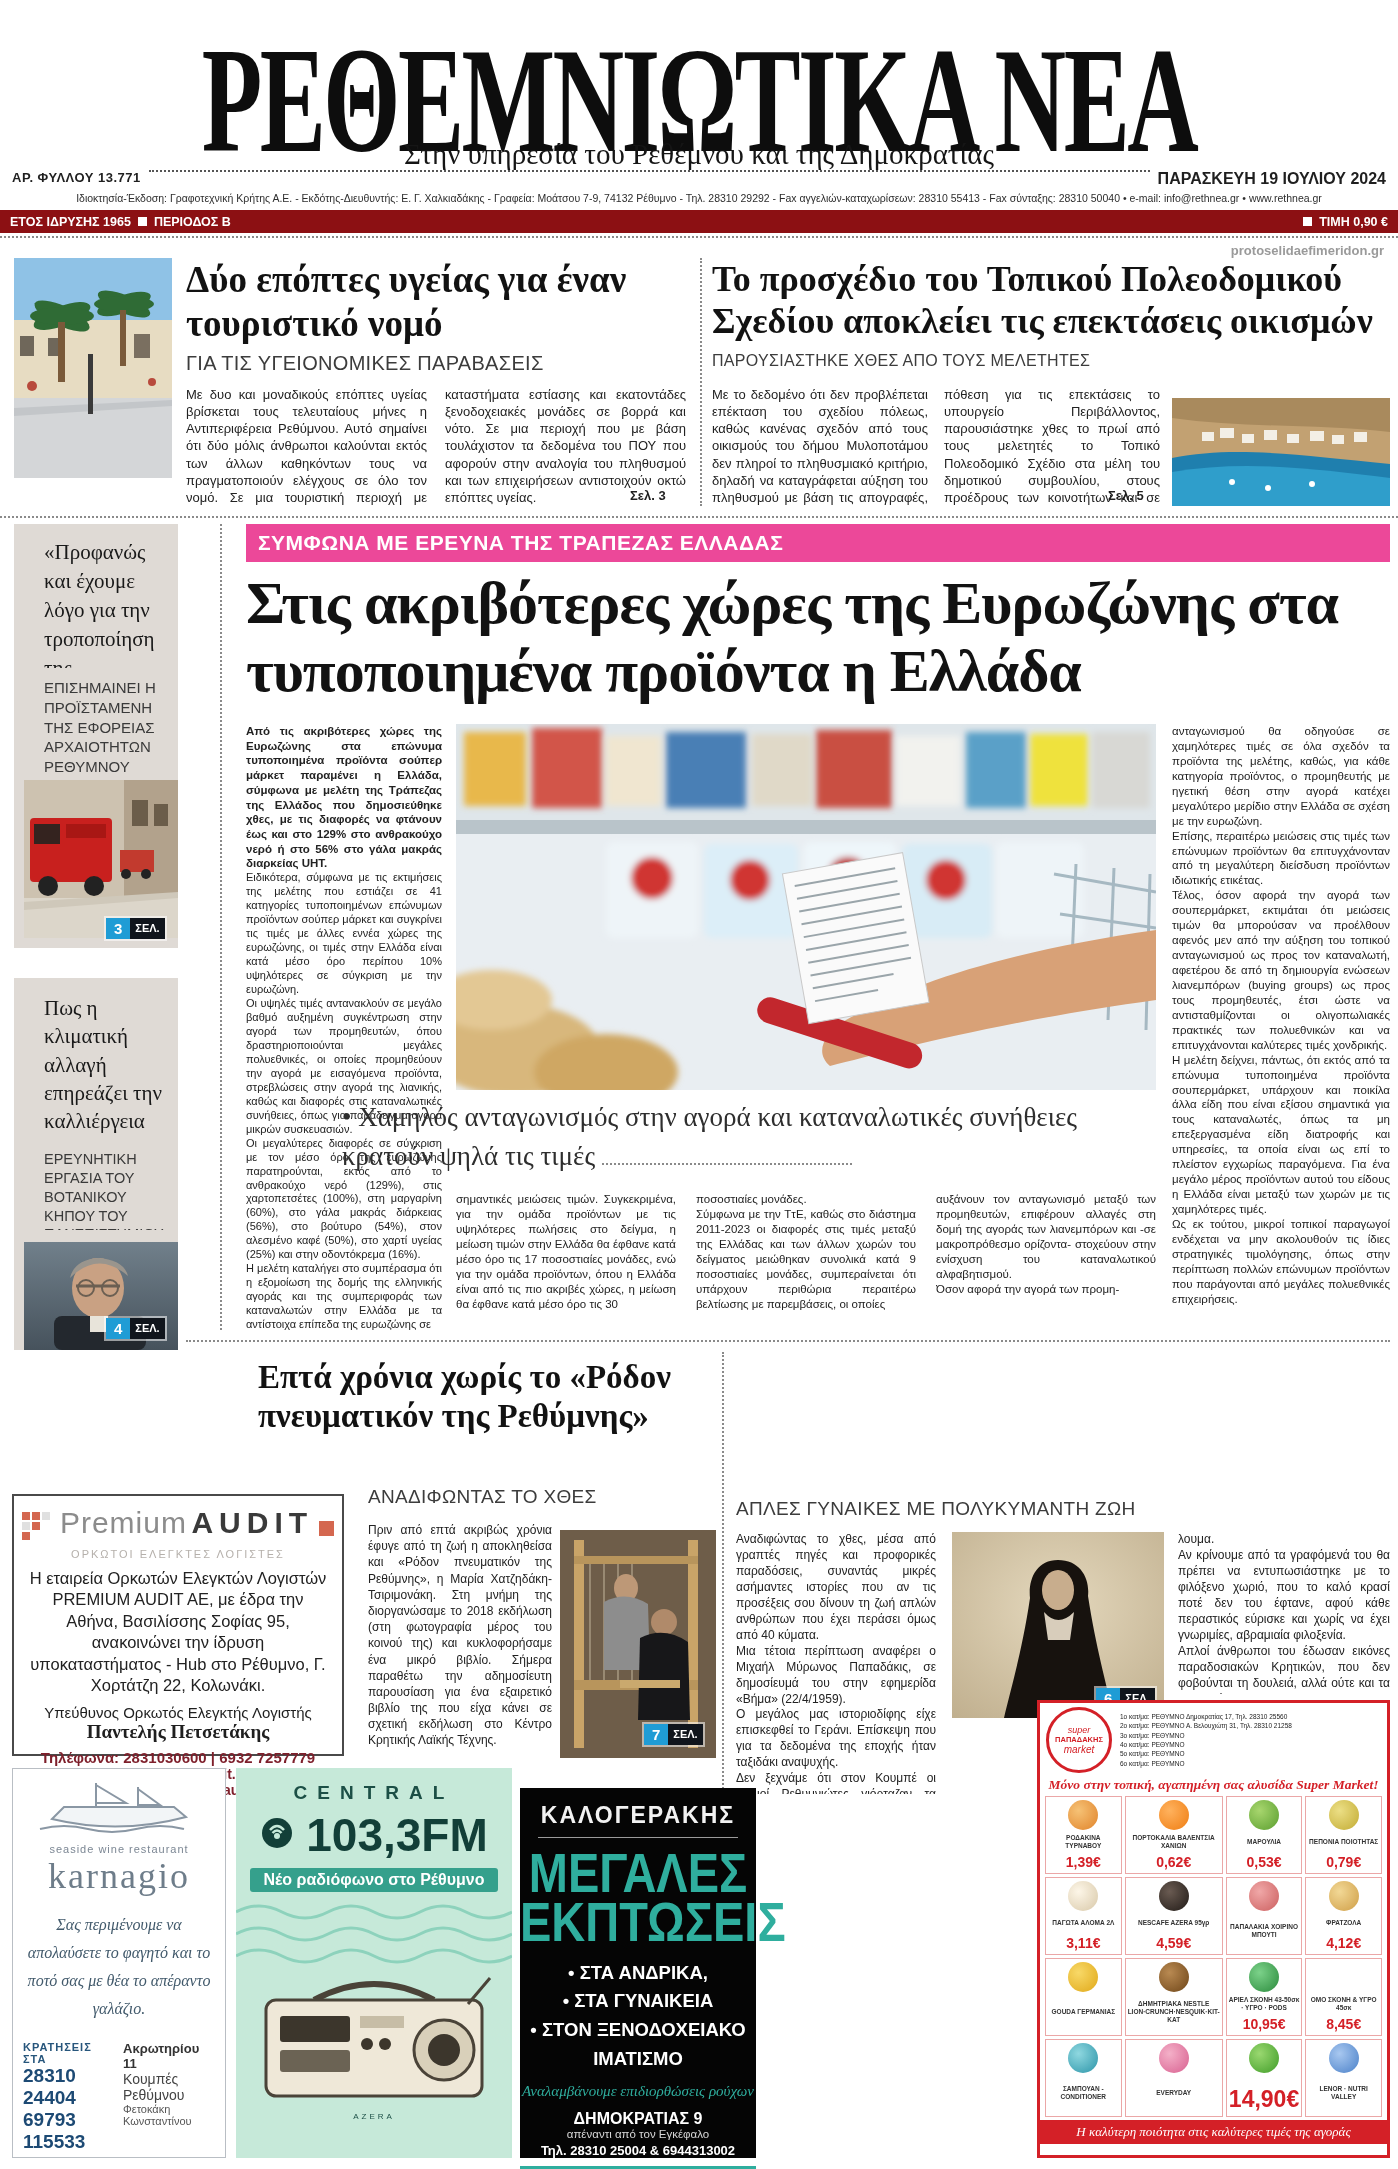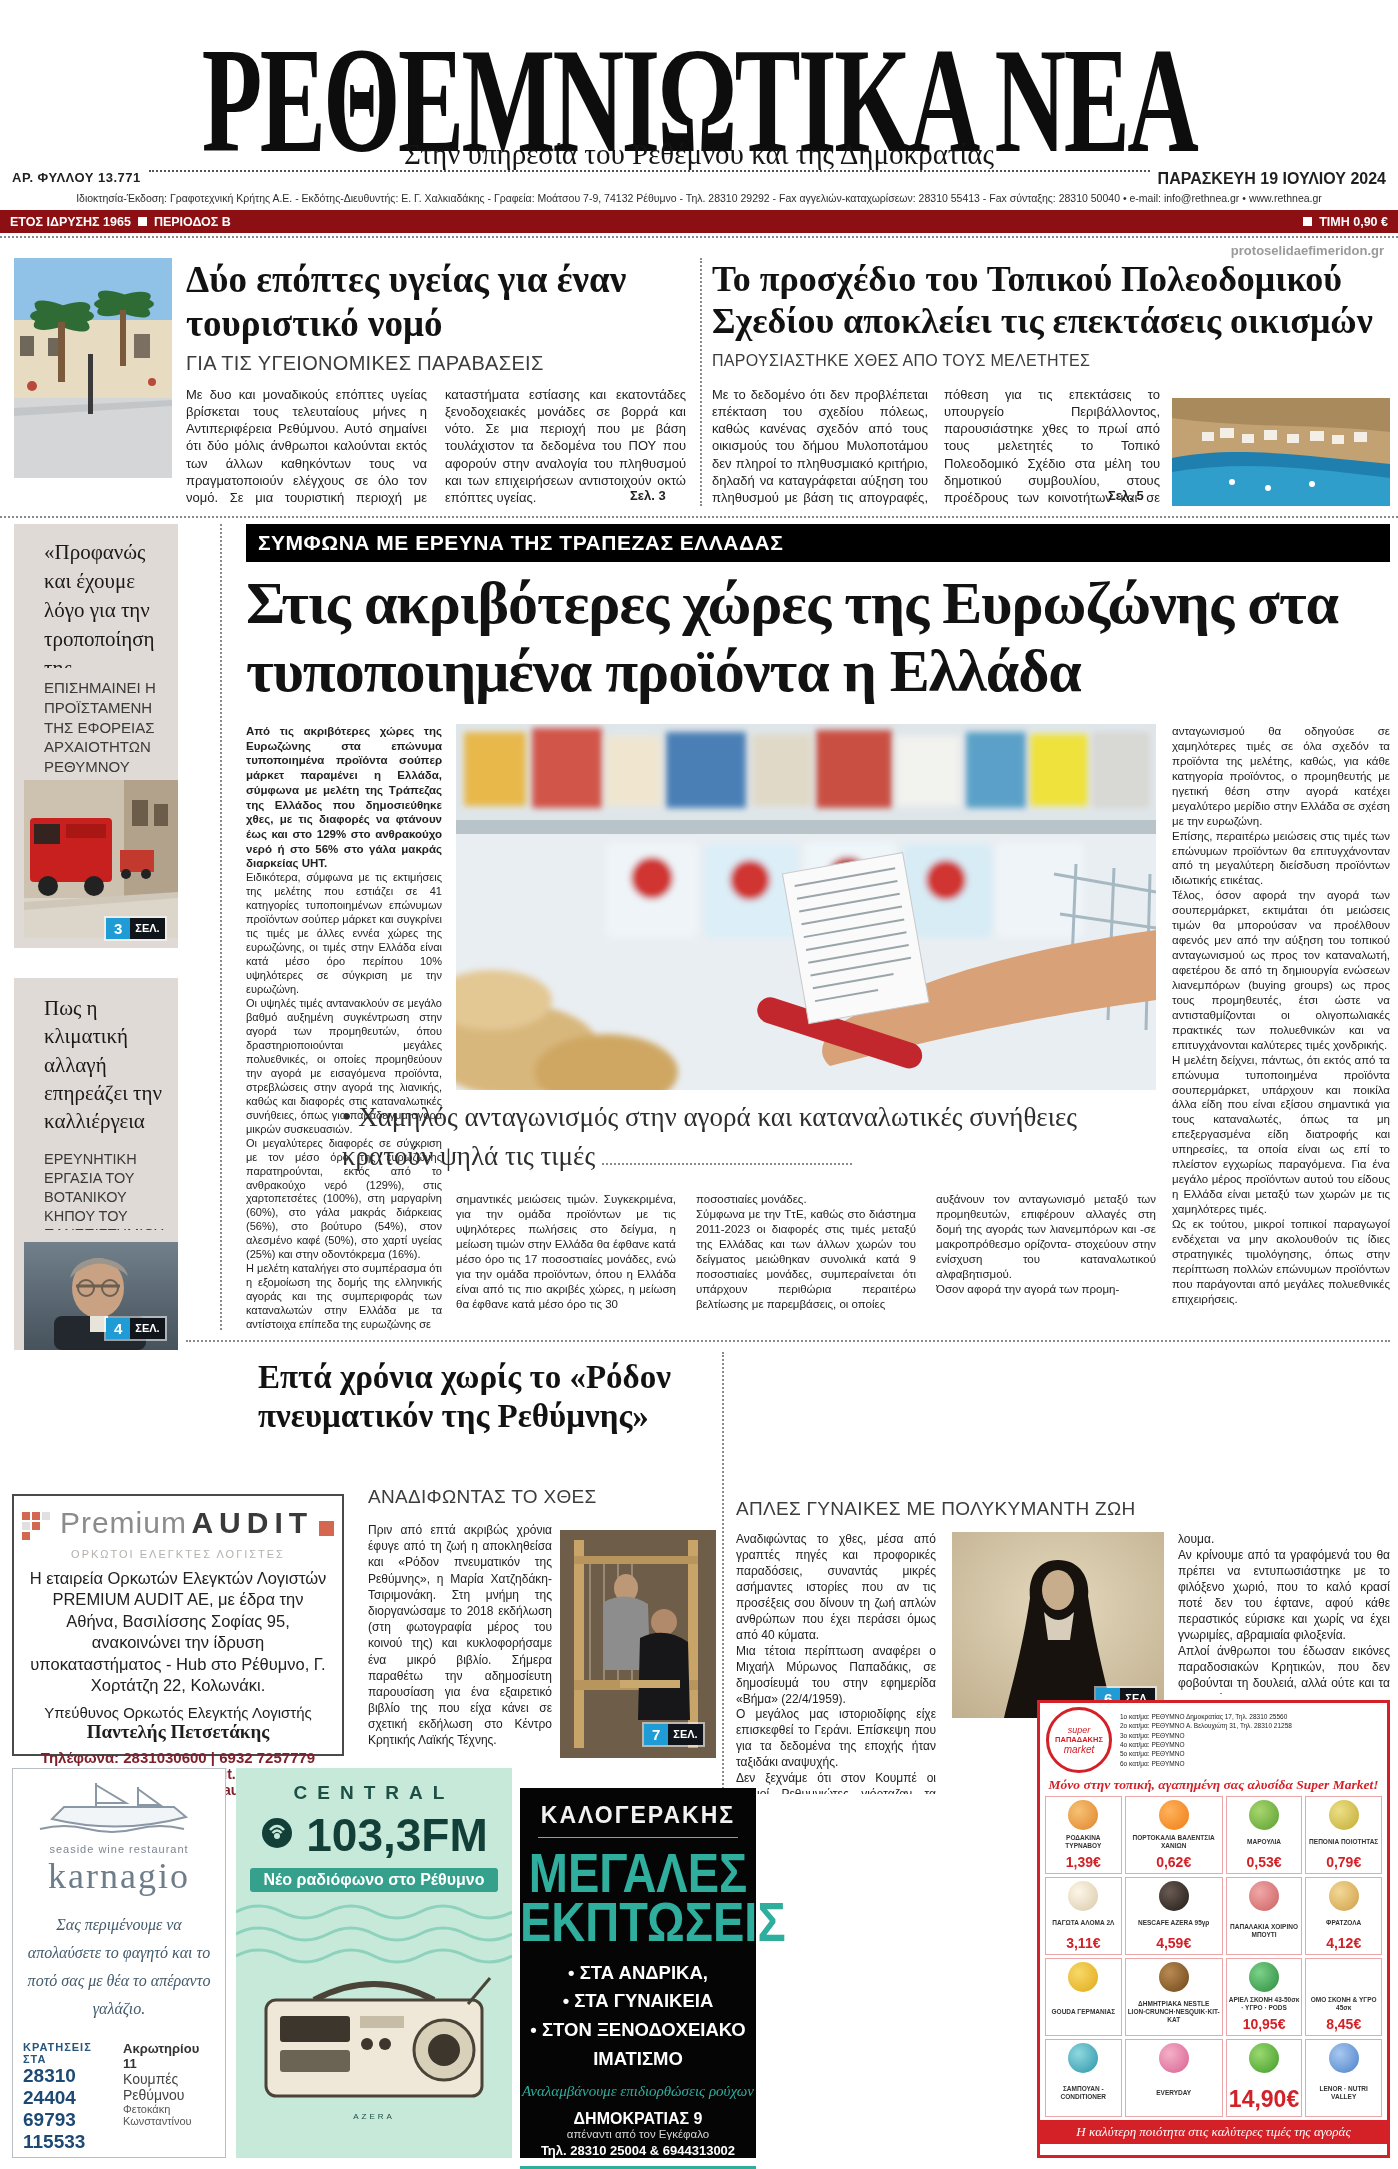--- a/index.html
+++ b/index.html
@@ -31,21 +31,21 @@
   .pub-line{left:12px;top:192px;width:1374px;font-size:10.5px;color:#2d2d2d;text-align:center;white-space:nowrap;}
   .maroon-bar{left:0;top:210px;width:1398px;height:23px;background:#8c1013;color:#fff;
       display:flex;align-items:center;font-size:12.5px;font-weight:bold;padding:0 10px;box-sizing:border-box;}
   .sq{display:inline-block;width:9px;height:9px;background:#fff;margin:0 7px;}
   .watermark{right:14px;top:243px;font-size:13px;font-weight:bold;color:#9a9a9a;}
   
   .badge{position:absolute;display:flex;font-weight:bold;box-shadow:0 0 0 2px rgba(255,255,255,.55);}
   .badge-num{background:#1f9cd5;color:#fff;padding:2px 8px;font-size:15px;}
   .badge-sel{background:#10151c;color:#fff;padding:4px 5px 2px;font-size:11px;}
   
-  .banner{background:#000000;color:#fff;font-weight:bold;font-size:21px;letter-spacing:.5px;
+  .banner{background:#ec4899;color:#fff;font-weight:bold;font-size:21px;letter-spacing:.5px;
       display:flex;align-items:center;padding:0 12px;box-sizing:border-box;}
   .graybox{background:#dfdad5;box-sizing:border-box;}
   .caption{font-family:"Liberation Serif",serif;font-size:27px;color:#2e2e2e;line-height:1.45;}
   .cap-fill{display:inline-block;width:250px;border-bottom:2px dotted #8a8a8a;vertical-align:baseline;}
   
   .premium-box{border:2px solid #4a4a4a;background:#fff;box-sizing:border-box;text-align:center;}
   .pr-brand1{font-size:30px;color:#8c8c8c;letter-spacing:1px;}
   .pr-brand2{font-size:30px;color:#3a3a3a;font-weight:bold;letter-spacing:6px;}
   .pr-sq{display:inline-block;width:15px;height:15px;background:#d4674f;margin-left:6px;vertical-align:middle;}
   .pr-sub{font-size:11px;color:#b5b0ab;letter-spacing:2px;margin-top:2px;}

